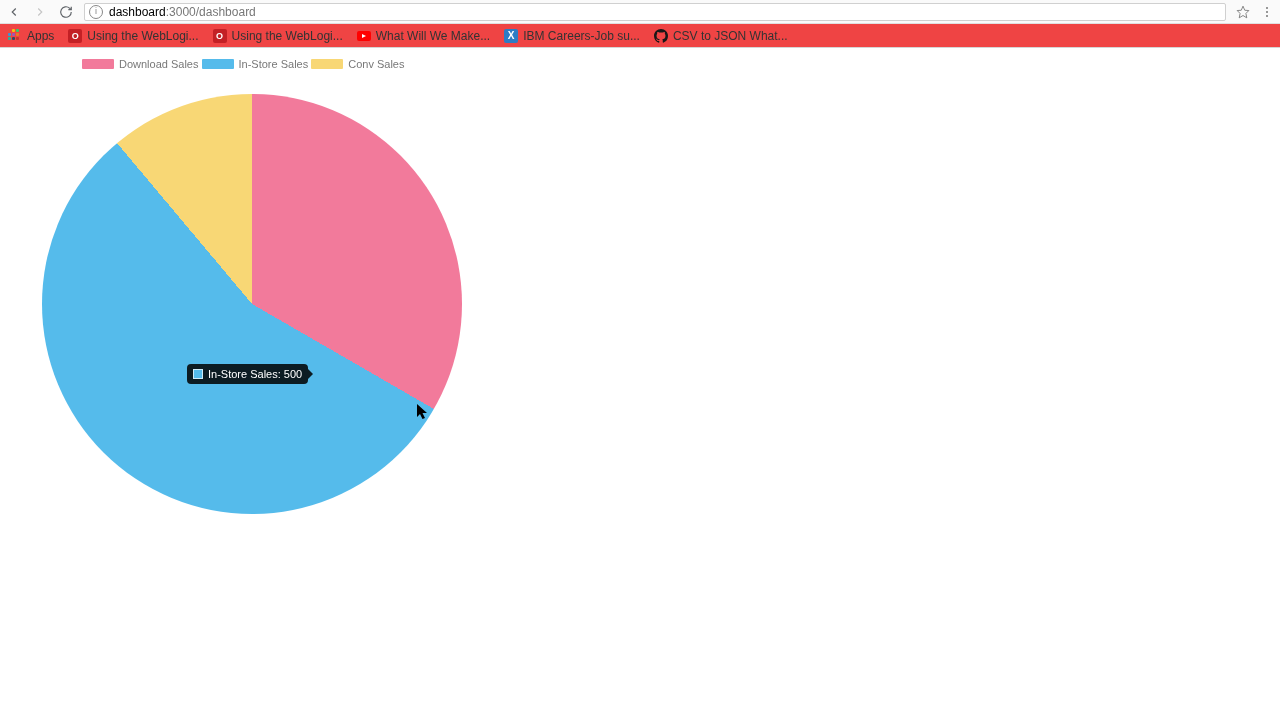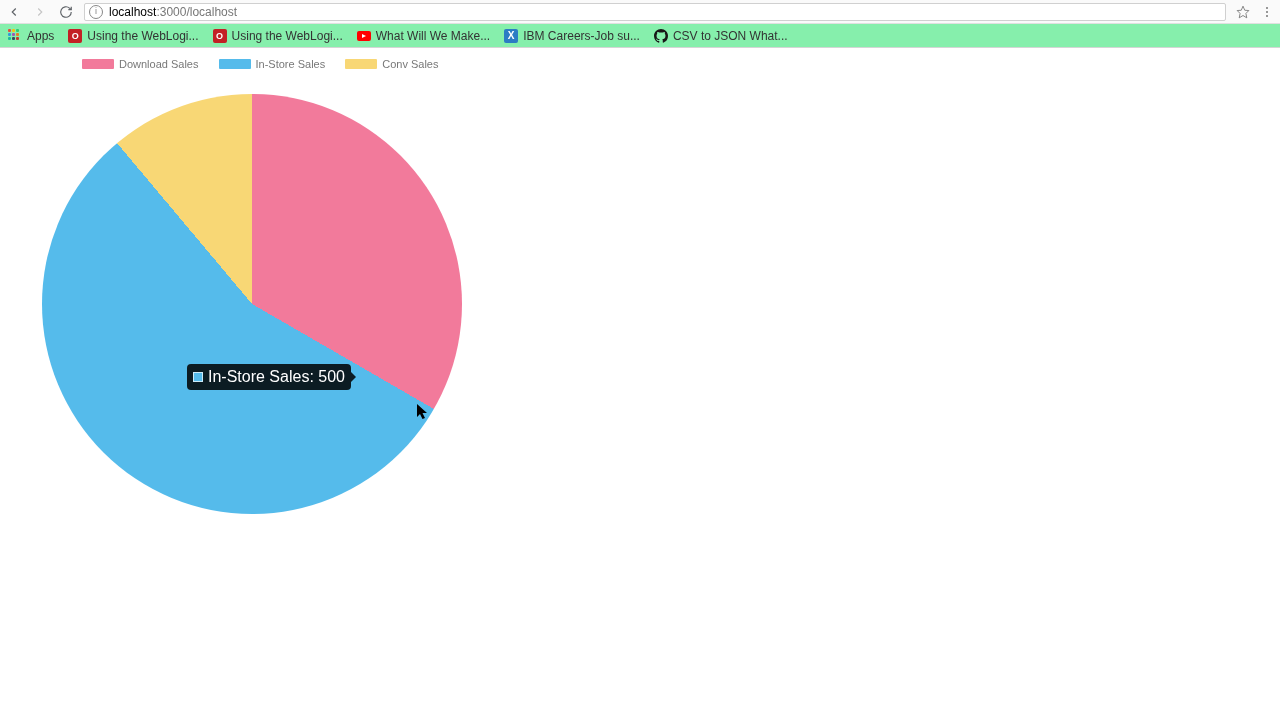--- a/index.html
+++ b/index.html
@@ -56,21 +56,21 @@
   .star-icon svg, .menu-icon svg, .reload-icon svg { width:14px;height:14px;stroke:currentColor;fill:none;stroke-width:1.5; }
   .menu-dots { display:flex;flex-direction:column;gap:2px;align-items:center;justify-content:center;width:14px;height:14px;}
   .menu-dots span{width:2px;height:2px;background:#777;border-radius:50%;}
 
   
   .bookmarks-bar {
     display:flex;
     align-items:center;
     height:24px;
     padding:0 8px;
-    background:#86efac;
+    background:#ef4444;
     border-bottom:1px solid #d5d5d5;
     gap:14px;
     font-size:12px;
     color:#333;
   }
   .apps-launcher { display:flex;align-items:center;gap:5px; }
   .apps-grid {
     width:14px;height:14px;
     display:grid;grid-template-columns:repeat(3,3px);grid-template-rows:repeat(3,3px);
     gap:1px;
@@ -90,33 +90,33 @@
   .fav { width:14px;height:14px;border-radius:2px;display:flex;align-items:center;justify-content:center;font-size:9px;color:#fff;font-weight:bold; }
   .fav.oracle { background:#c32025; }
   .fav.youtube { width:14px;height:10px;background:#ff0000;border-radius:2px;position:relative;display:flex;align-items:center;justify-content:center;margin:2px 0;}
   .fav.youtube::after{content:"";border-left:4px solid #fff;border-top:2.5px solid transparent;border-bottom:2.5px solid transparent;}
   .fav.x { background:#2c7cc4;font-size:10px; }
   .fav.github { width:14px;height:14px; }
   .fav.github svg { width:14px;height:14px;fill:#181717; }
 
   
   .content { position:relative; background:#fff; padding:10px 12px; height:670px;}
-  .legend { display:flex; gap:20px; margin-left:70px; margin-bottom:4px;}
+  .legend { display:flex; gap:3px; margin-left:70px; margin-bottom:4px;}
   .legend-item { display:flex;align-items:center;gap:5px;font-size:11px;color:#787878;}
   .swatch { width:32px;height:10px;border-radius:1px;}
 
   .chart-wrap { position:relative; width:440px; height:440px; margin-top:-10px;}
   .pie { width:420px;height:420px;border-radius:50%; position:absolute; left:30px; top:30px;}
 
   .tooltip {
     position:absolute;
     padding:4px 6px;
     background:rgba(0,0,0,0.85);
     color:#fff;
-    font-size:16px;
+    font-size:11px;
     border-radius:4px;
     display:flex;align-items:center;gap:5px;
     white-space:nowrap;
   }
   .tooltip::before{
     content:"";
     position:absolute;
     right:-5px;top:50%;transform:translateY(-50%);
     border-left:5px solid rgba(0,0,0,0.85);
     border-top:5px solid transparent;
@@ -143,21 +143,21 @@
   </div>
   <div class="nav-btn">
     <svg class="reload-icon" viewBox="0 0 24 24">
         <path d="M21 12a9 9 0 1 1-3-6.7L21 8"></path>
         <polyline points="21 3 21 8 16 8"></polyline>
       </svg>
   </div>
   <div class="addr-bar">
     <div class="info-icon">i</div>
     <span>
-      <span class="addr-host">localhost</span><span class="addr-rest">:3000/localhost</span>
+      <span class="addr-host">dashboard</span><span class="addr-rest">:3000/dashboard</span>
     </span>
   </div>
   <div class="star-icon">
     <svg viewBox="0 0 24 24">
         <polygon points="12 2 15 9 22 9.5 17 14.5 18.5 22 12 18 5.5 22 7 14.5 2 9.5 9 9"></polygon>
       </svg>
   </div>
   <div class="menu-dots">
     <span></span>
       <span></span>

